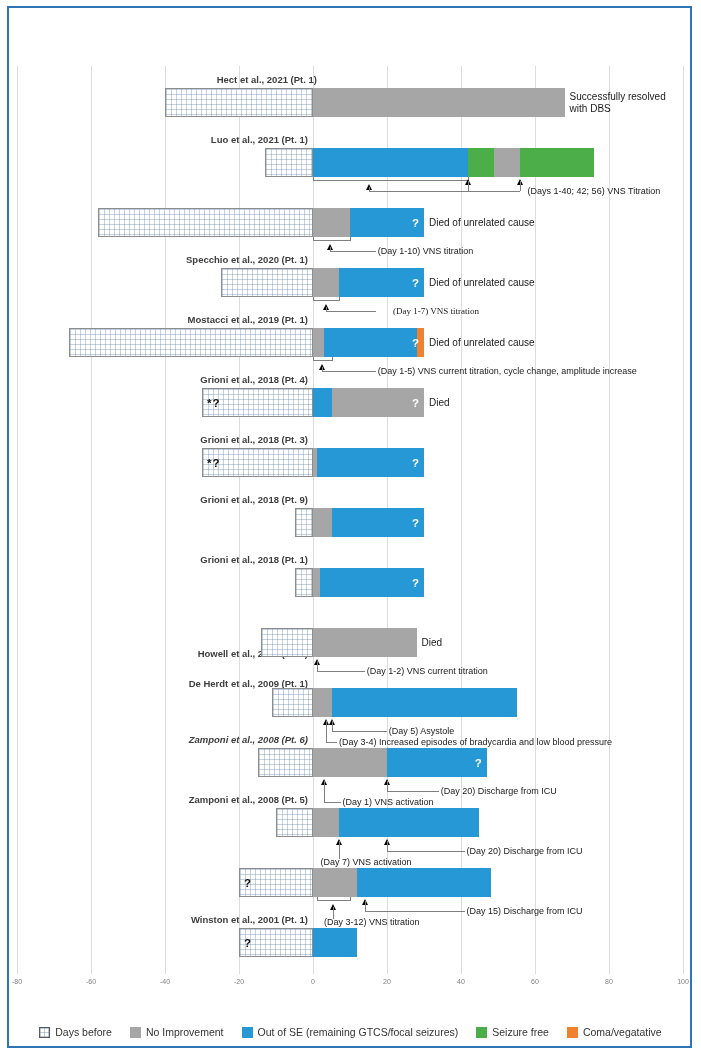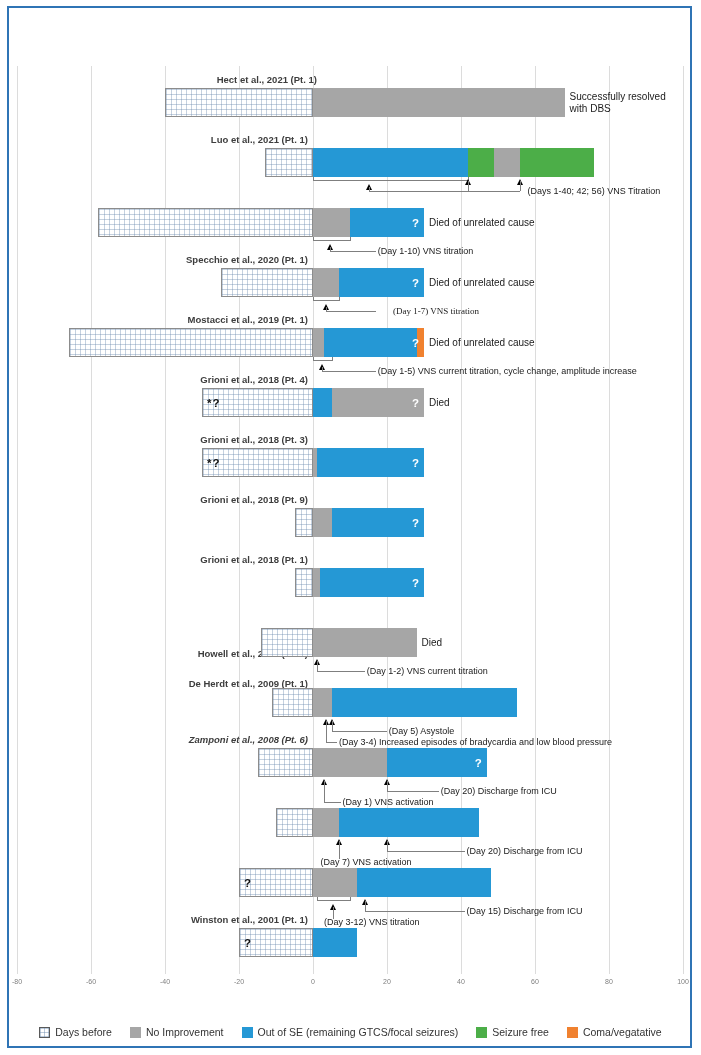--- a/index.html
+++ b/index.html
@@ -191,20 +191,21 @@
         <span class="seg-mark">?</span>
       </div>
       <div class="ann-arrow" style="left: 321.1px; top: 779px;"></div>
       <div class="ann-line" style="left: 324.1px; top: 780.55px; width: 1px; height: 21.45px; background: rgb(127, 127, 127);"></div>
       <div class="ann-line" style="left: 324.1px; top: 802px; width: 16.65px; height: 1px; background: rgb(127, 127, 127);"></div>
       <div class="ann-text" style="left: 342.6px; top: 797px;">(Day 1) VNS activation</div>
       <div class="ann-arrow" style="left: 384px; top: 779px;"></div>
       <div class="ann-line" style="left: 387px; top: 780.55px; width: 1px; height: 10.45px; background: rgb(127, 127, 127);"></div>
       <div class="ann-line" style="left: 387px; top: 791px; width: 51.8px; height: 1px; background: rgb(127, 127, 127);"></div>
       <div class="ann-text" style="left: 440.65px; top: 786px;">(Day 20) Discharge from ICU</div>
+      <div class="row-label" style="left: 9px; width: 299px; top: 794px;">Zamponi et al., 2008 (Pt. 5)</div>
       <div class="seg seg-days_before" style="left: 276px; top: 808px; width: 37px; height: 29px;"></div>
       <div class="seg" style="left: 313px; top: 808px; width: 25.9px; height: 29px; background: rgb(166, 166, 166);"></div>
       <div class="seg" style="left: 338.9px; top: 808px; width: 140.6px; height: 29px; background: rgb(37, 152, 213);"></div>
       <div class="ann-arrow" style="left: 335.9px; top: 839px;"></div>
       <div class="ann-line" style="left: 338.9px; top: 840.55px; width: 1px; height: 18.15px; background: rgb(127, 127, 127);"></div>
       <div class="ann-text" style="left: 320.4px; top: 857px;">(Day 7) VNS activation</div>
       <div class="ann-arrow" style="left: 384px; top: 839px;"></div>
       <div class="ann-line" style="left: 387px; top: 840.55px; width: 1px; height: 10.45px; background: rgb(127, 127, 127);"></div>
       <div class="ann-line" style="left: 387px; top: 851px; width: 77.7px; height: 1px; background: rgb(127, 127, 127);"></div>
       <div class="ann-text" style="left: 466.55px; top: 846px;">(Day 20) Discharge from ICU</div>

